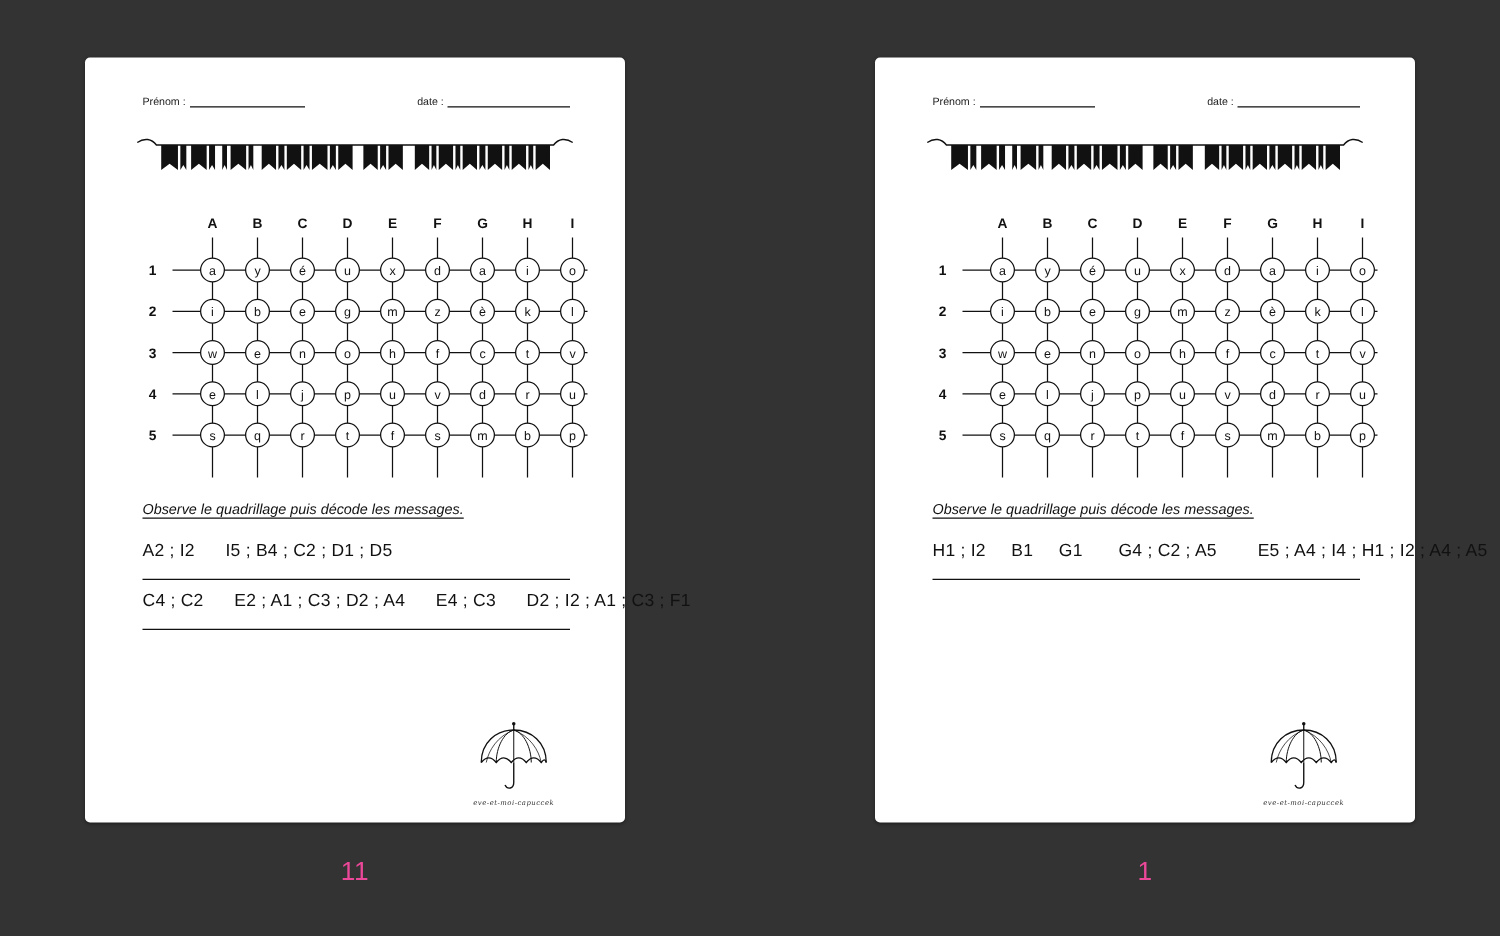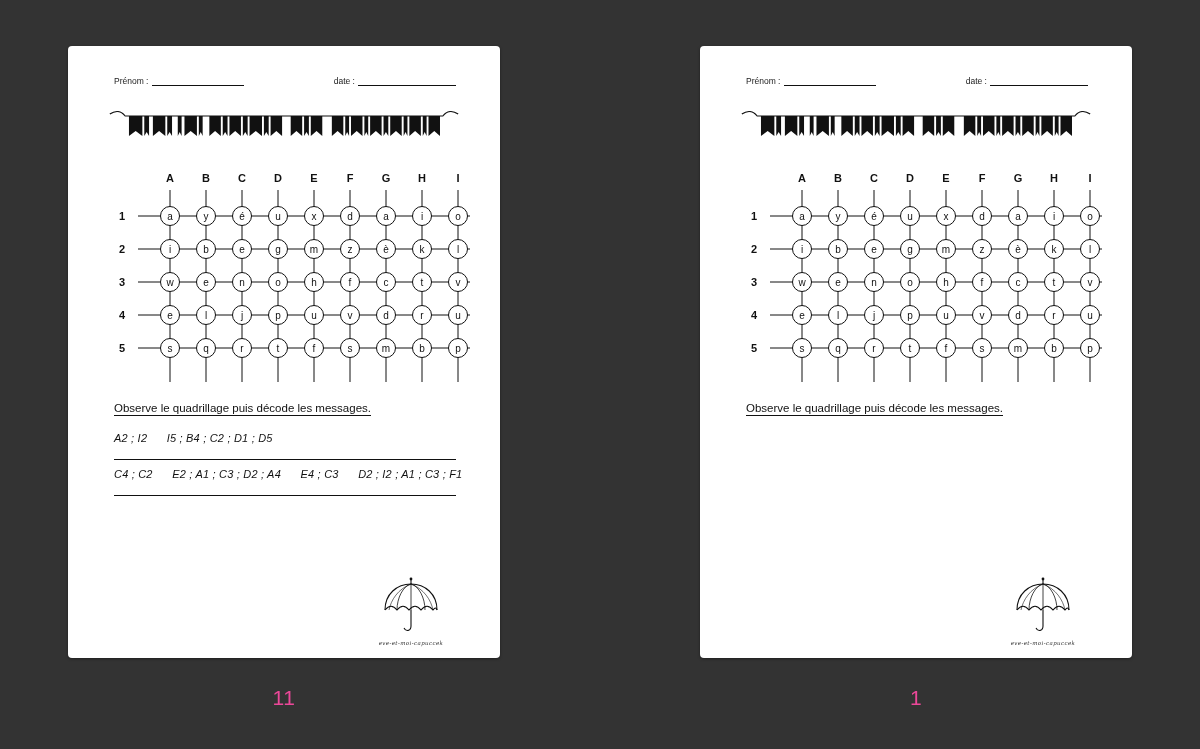--- a/index.html
+++ b/index.html
@@ -87,31 +87,31 @@
   .grid-svg { display: block; width: 100%; height: 228px; }
 
   
   .instruction {
     margin-top: 10px;
     padding-left: 16px;
     font-size: 11.5px;
     color: #111;
     text-decoration: underline;
     text-underline-offset: 3px;
+    font-style: italic;
   }
 
   
   .msg-block { margin-top: 18px; padding: 0 14px 0 16px; }
   .msg-codes {
-    font-size: 11px;
+    font-size: 14px;
     color: #111;
     letter-spacing: 0.2px;
     white-space: pre;
     margin-bottom: 14px;
-    font-style: italic;
   }
   .answer-line {
     border-bottom: 1px solid #111;
     height: 1px;
     width: 100%;
   }
 
   .msg-block.second { margin-top: 8px; }
 
   
@@ -514,20 +514,24 @@
             <text x="288" y="188" text-anchor="middle" font-family="&quot;Liberation Sans&quot;, sans-serif" font-size="10" fill="#111">m</text>
             <circle cx="324" cy="184" r="9.5" fill="#fff" stroke="#111" stroke-width="1"></circle>
             <text x="324" y="188" text-anchor="middle" font-family="&quot;Liberation Sans&quot;, sans-serif" font-size="10" fill="#111">b</text>
             <circle cx="360" cy="184" r="9.5" fill="#fff" stroke="#111" stroke-width="1"></circle>
             <text x="360" y="188" text-anchor="middle" font-family="&quot;Liberation Sans&quot;, sans-serif" font-size="10" fill="#111">p</text>
           </svg>
       </div>
 
       <div class="instruction">Observe le quadrillage puis décode les messages.</div>
 
+      <div class="msg-block">
+        <div class="msg-codes">H1 ; I2     B1     G1       G4 ; C2 ; A5        E5 ; A4 ; I4 ; H1 ; I2 ; A4 ; A5</div>
+        <div class="answer-line"></div>
+      </div>
 
 
       <div class="footer-zone">
         <svg class="umbrella-svg" viewBox="0 0 62 62">
           <path d="M5,34 C5,18 17,8 31,8 C45,8 57,18 57,34" fill="none" stroke="#111" stroke-width="1.1"></path>
           <path d="M5,34 C9,29 13,29 17,34 C21,29 25,29 29,34 C33,29 37,29 41,34 C45,29 49,29 53,34 C55,31.5 56,31 57,34" fill="none" stroke="#111" stroke-width="1.1"></path>
           <path d="M31,8 L31,4" fill="none" stroke="#111" stroke-width="1.1"></path>
           <circle cx="31" cy="3" r="1.4" fill="#111"></circle>
           <path d="M17,34 C17,22 23,10 31,8" fill="none" stroke="#111" stroke-width="0.8"></path>
           <path d="M45,34 C45,22 39,10 31,8" fill="none" stroke="#111" stroke-width="0.8"></path>

